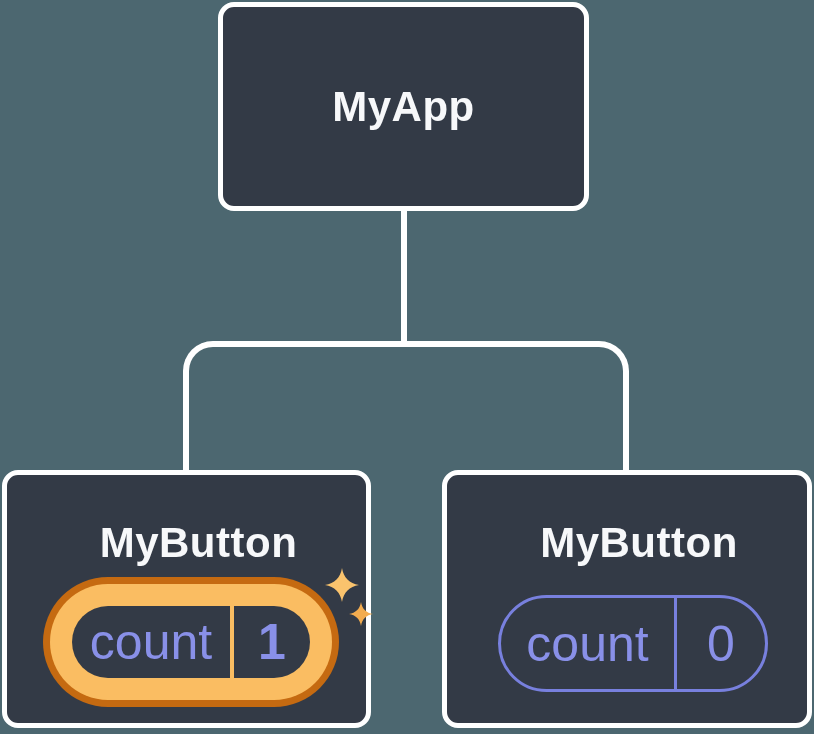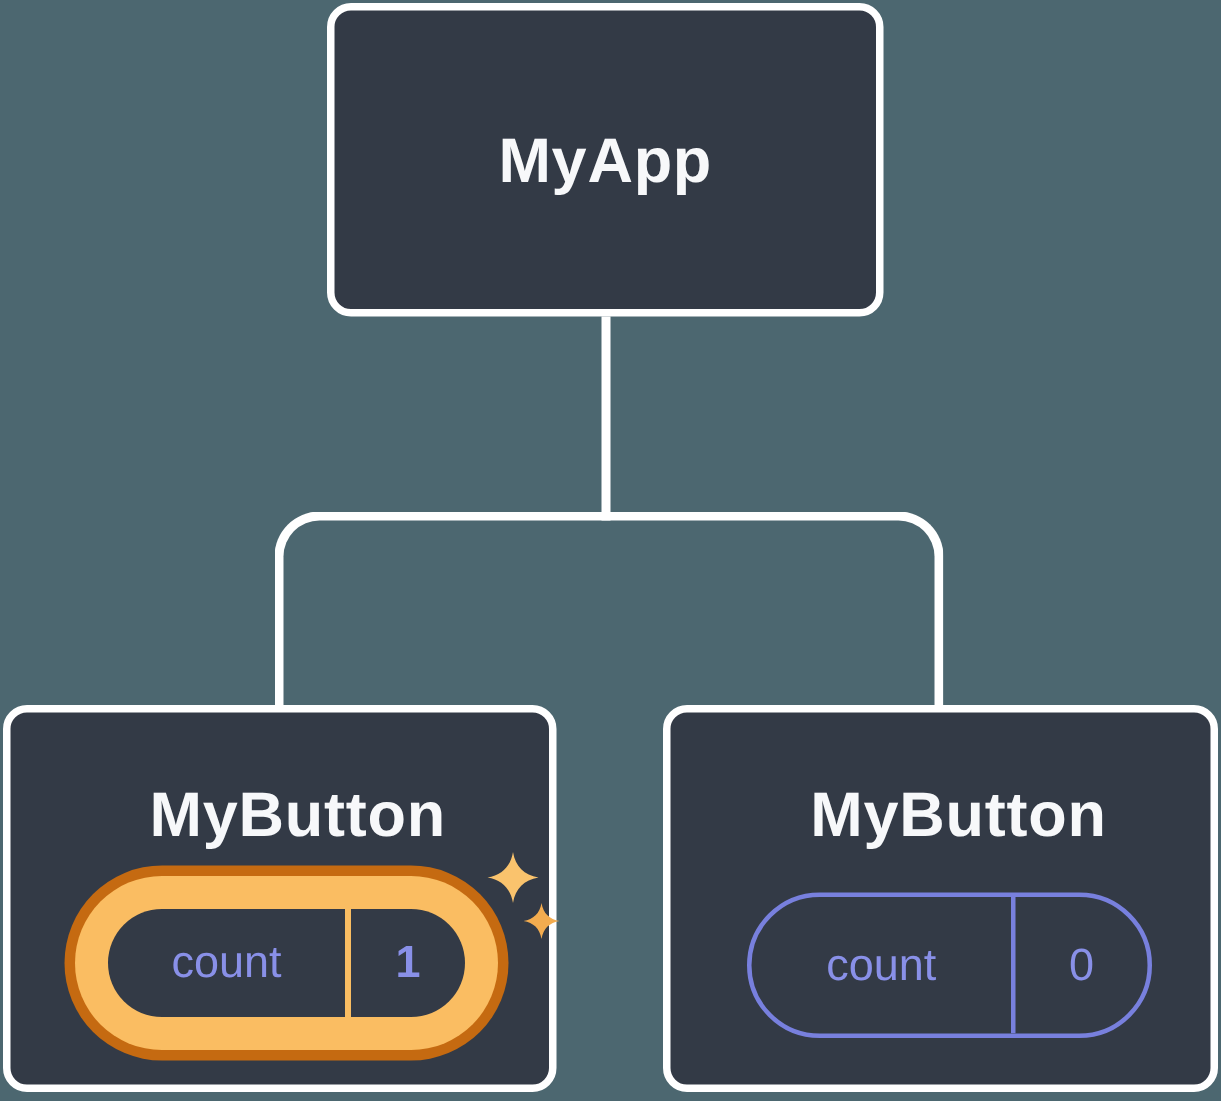--- a/index.html
+++ b/index.html
@@ -120,21 +120,21 @@
     width: 173px;
     display: flex; align-items: center; justify-content: center;
   }
   .pill-plain .value-cell {
     flex: 1;
     display: flex; align-items: center; justify-content: center;
   }
   .divider-plain { width: 3px; background: var(--pill-border-default); }
   .state-text {
     color: var(--state-text);
-    font-size: 30px;
+    font-size: 50px;
     line-height: 1;
     white-space: nowrap;
   }
   .state-value-bold { font-weight: 700; }
   .sparkles {
     position: absolute;
     left: 312px; top: 88px;
     width: 56px; height: 64px;
   }
   .sparkle-large { fill: var(--sparkle-large); }

